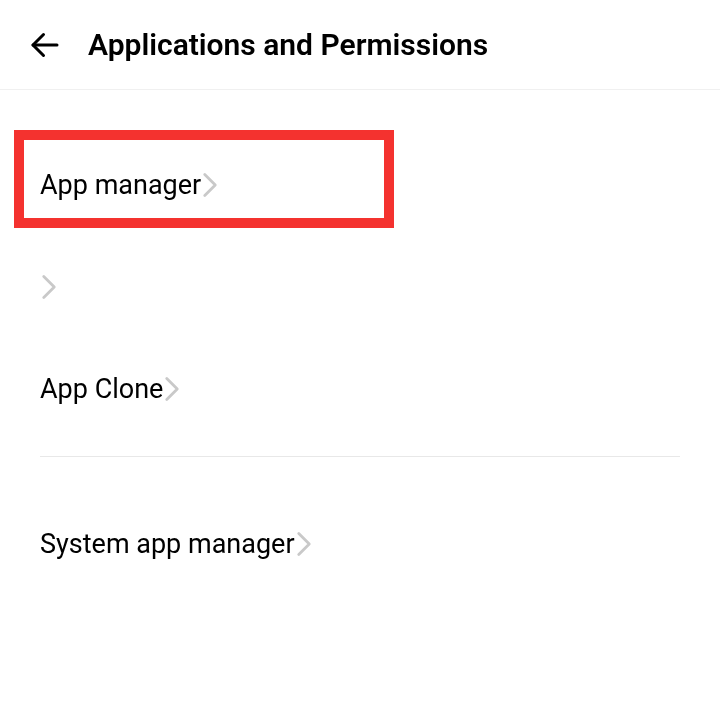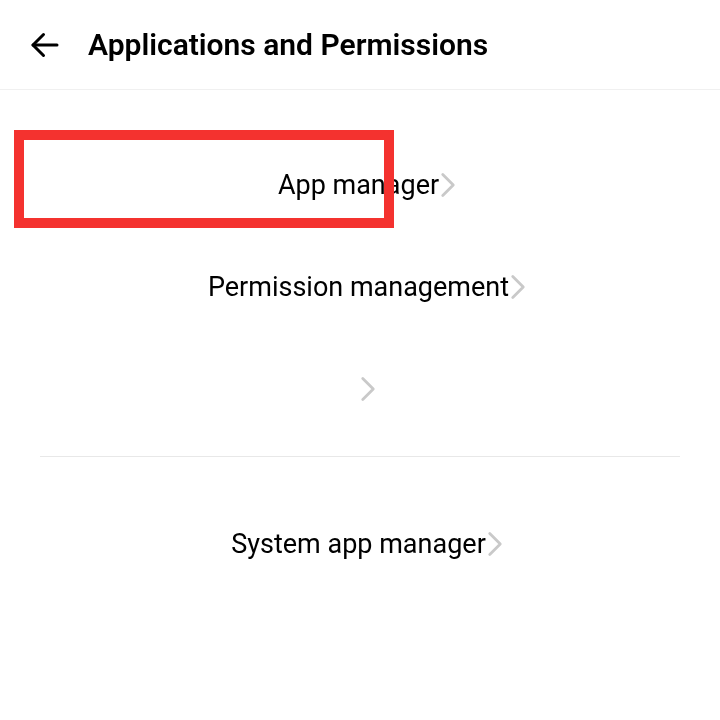--- a/index.html
+++ b/index.html
@@ -31,26 +31,25 @@
       font-size: 30px;
       font-weight: 600;
       color: #000;
     }
     .spacer-top {
       height: 44px;
     }
     .list-item {
       display: flex;
       align-items: center;
-      justify-content: center;
+      justify-content: flex-start;
       height: 102px;
       padding: 0 40px;
       cursor: pointer;
       position: relative;
-      margin-left: 15px;
     }
     .item-label {
       font-size: 27px;
       color: #000;
       font-weight: 400;
     }
     .chevron {
       display: flex;
       align-items: center;
       justify-content: center;
@@ -92,29 +91,29 @@
 <div class="list-item">
   <span class="item-label">App manager</span>
   <span class="chevron">
     <svg width="18" height="28" viewBox="0 0 10 16" fill="none" stroke="#c9c9c9" stroke-width="1.6" stroke-linecap="round" stroke-linejoin="round">
       <polyline points="2 2 8 8 2 14"></polyline>
     </svg>
   </span>
 </div>
 
 <div class="list-item">
-  <span class="item-label">Permission management</span>
   <span class="chevron">
     <svg width="18" height="28" viewBox="0 0 10 16" fill="none" stroke="#c9c9c9" stroke-width="1.6" stroke-linecap="round" stroke-linejoin="round">
       <polyline points="2 2 8 8 2 14"></polyline>
     </svg>
   </span>
 </div>
 
 <div class="list-item">
+  <span class="item-label">App Clone</span>
   <span class="chevron">
     <svg width="18" height="28" viewBox="0 0 10 16" fill="none" stroke="#c9c9c9" stroke-width="1.6" stroke-linecap="round" stroke-linejoin="round">
       <polyline points="2 2 8 8 2 14"></polyline>
     </svg>
   </span>
 </div>
 
 <div class="section-gap"></div>
 <div class="section-divider"></div>
 

